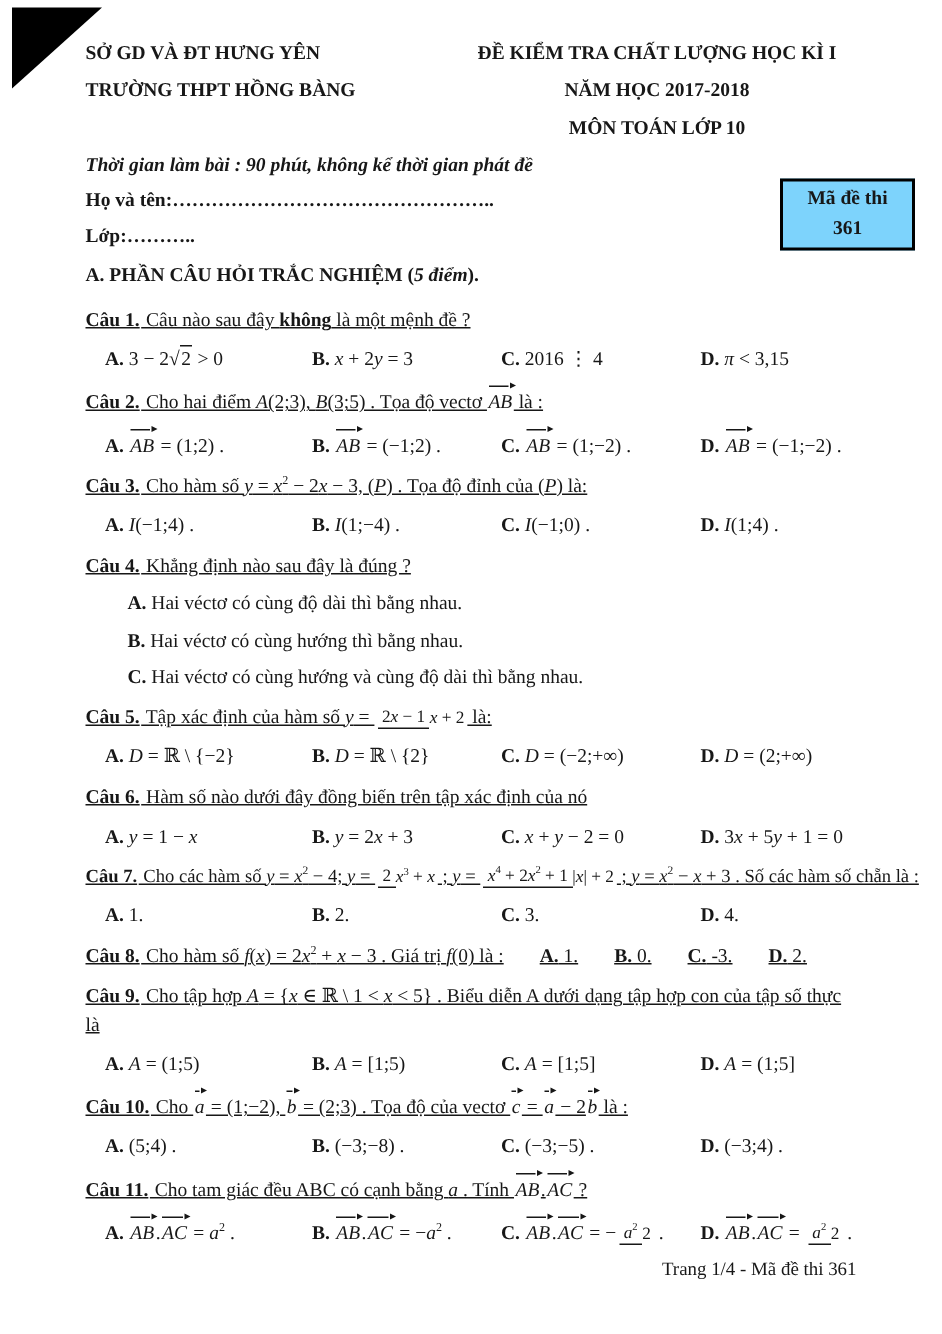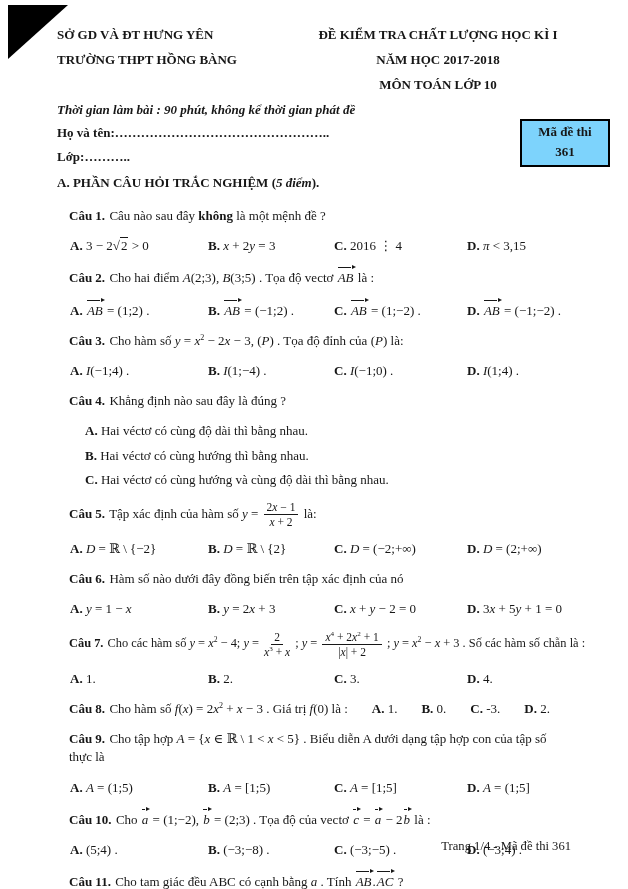--- a/index.html
+++ b/index.html
@@ -23,33 +23,33 @@
   .fill-row{font-weight:bold;line-height:24px;}
   .code-box{
     position:absolute;left:520px;top:119px;width:86px;height:44px;
     border:2px solid #000;text-align:center;font-weight:bold;background:#7dd3fc;
   }
   .code-box .cb-label{display:block;margin-top:2px;line-height:18px;}
   .code-box .cb-value{display:block;margin-top:3px;line-height:16px;}
   .section-title{font-weight:bold;line-height:24px;margin-top:2px;}
   
   .question{margin-top:9px;}
-  .qstem{margin:12px;line-height:1.4;}
+  .qstem{margin:0;line-height:1.4;text-decoration:underline;}
   .qstem.tight{font-size:12.4px;white-space:nowrap;}
   .qlabel{padding-right:1px;}
   .opts{margin-top:8px;}
   .opts.grid4{display:grid;grid-template-columns:138px 126px 133px auto;padding-left:13px;line-height:1.4;}
   .opts.stack{padding-left:28px;margin-top:4px;}
   .opts.stack .opt{display:block;margin-top:7px;line-height:1.35;}
   .okey{font-weight:bold;}
   .inline-opt{margin-left:24px;}
   .inline-opt:first-of-type{margin-left:12px;}
   
   sup{font-size:0.62em;line-height:0;}
-  .frac{display:inline-flex;flex-direction:column;align-items:center;vertical-align:middle;
+  .frac{display:inline-flex;align-items:center;vertical-align:middle;
         line-height:1.05;margin:0 2px;text-align:center;font-size:11.5px;}
   .frac .fn{border-bottom:1px solid #171717;padding:0 3px 1px 3px;display:block;}
   .frac .fd{padding-top:1px;display:block;}
   .vec{position:relative;display:inline-block;padding:0 1px;margin-top:2px;}
   .vec::before{content:"";position:absolute;left:1px;right:4px;top:-2px;border-top:1px solid #171717;}
   .vec::after{content:"";position:absolute;right:-1px;top:-4px;width:0;height:0;
               border-style:solid;border-width:2.5px 0 2.5px 4px;
               border-color:transparent transparent transparent #171717;}
   .sqrt .rad{border-top:1px solid #171717;padding:0 1px;}
   .footer{position:absolute;right:57px;top:837px;font-size:12.6px;line-height:18px;}

